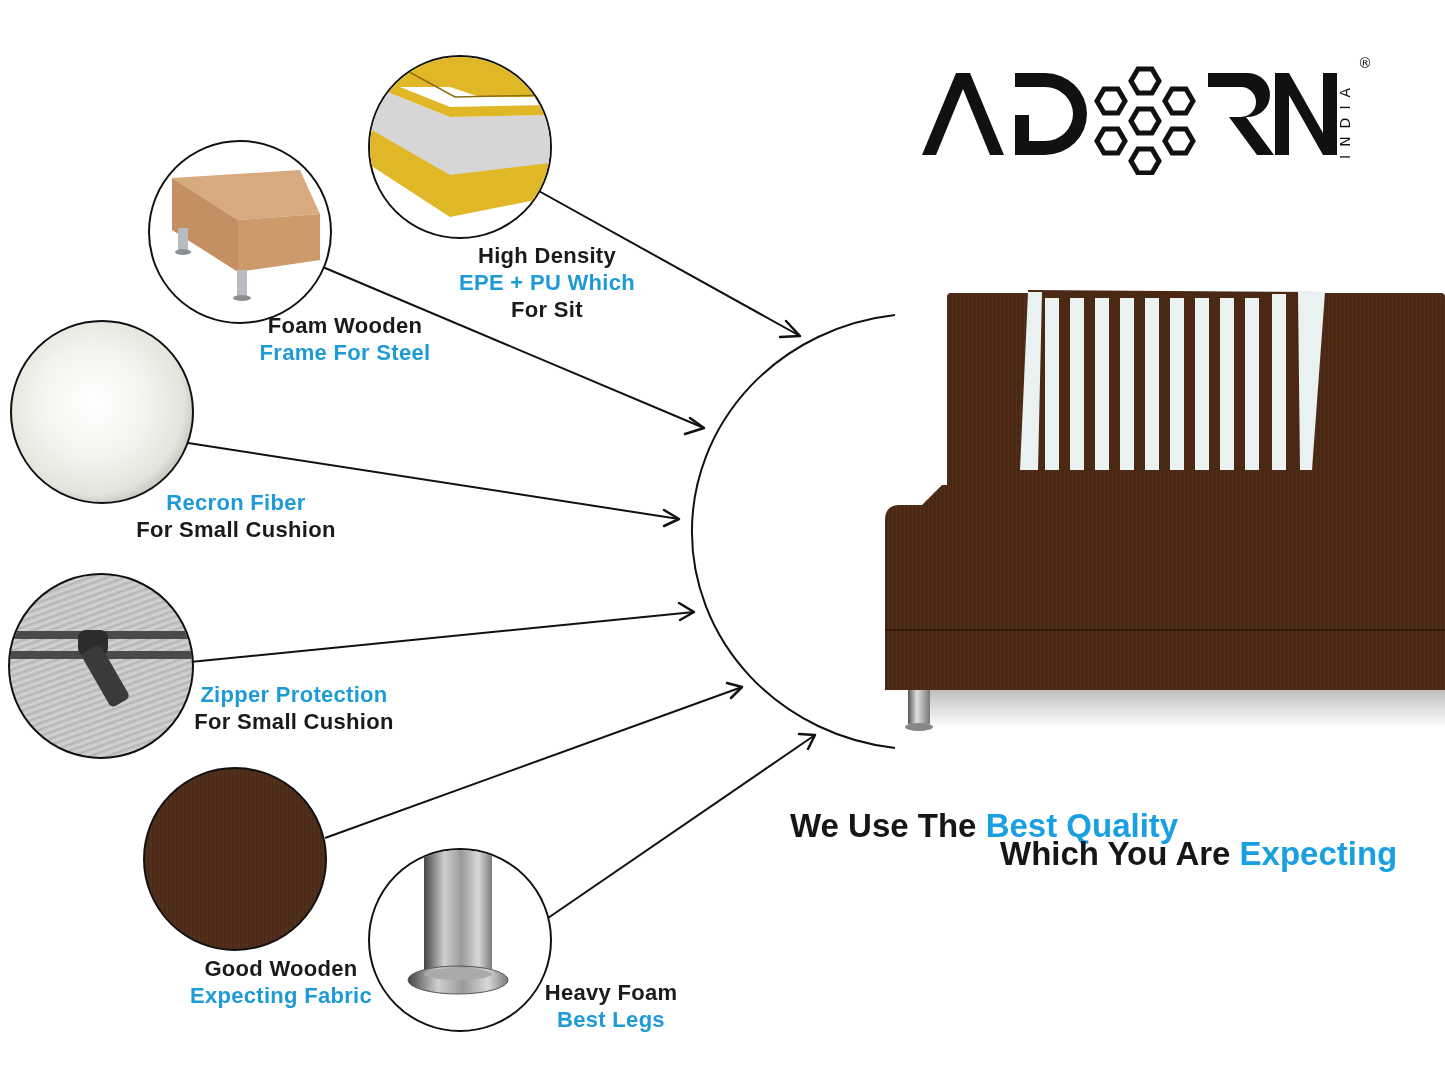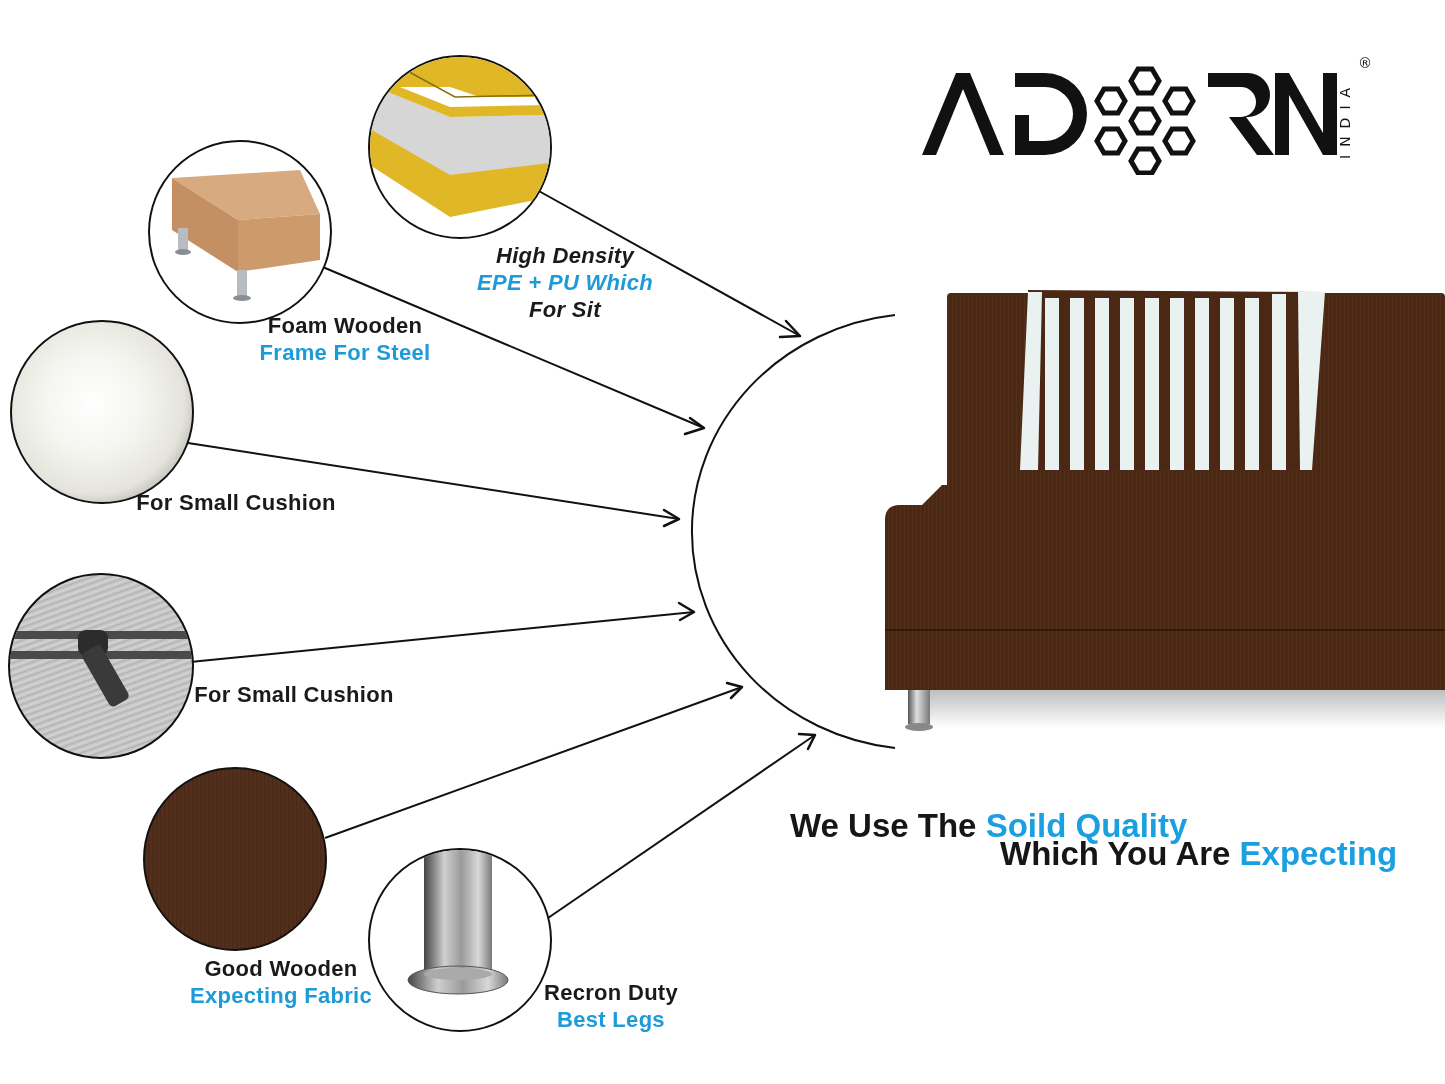--- a/index.html
+++ b/index.html
@@ -111,46 +111,48 @@
         <stop offset="0.8" stop-color="#d8d8d8"></stop>
         <stop offset="1" stop-color="#7a7a7a"></stop>
       </linearGradient>
     </defs>
     <rect x="54" y="0" width="68" height="130" fill="url(#steel)"></rect>
     <ellipse cx="88" cy="130" rx="50" ry="14" fill="url(#steel)" stroke="#555" stroke-width="1"></ellipse>
     <ellipse cx="88" cy="124" rx="34" ry="6" fill="#aaa"></ellipse>
   </svg>
 </div>
 
-<div class="label" style="left:450px; top:242px; width:230px;font-style:italic;">
+<div class="label" style="left:432px; top:242px; width:230px;">
   <div class="dark">High Density</div>
   <div class="blue">EPE + PU Which</div>
   <div class="dark">For Sit</div>
 </div>
 
 <div class="label" style="left:230px; top:312px; width:230px;">
   <div class="dark">Foam Wooden</div>
   <div class="blue">Frame For Steel</div>
 </div>
 
 <div class="label" style="left:118px; top:489px; width:236px;">
+  <div class="blue">Recron Fiber</div>
   <div class="dark">For Small Cushion</div>
 </div>
 
 <div class="label" style="left:176px; top:681px; width:236px;">
+  <div class="blue">Zipper Protection</div>
   <div class="dark">For Small Cushion</div>
 </div>
 
 <div class="label" style="left:176px; top:955px; width:210px;">
   <div class="dark">Good Wooden</div>
   <div class="blue">Expecting Fabric</div>
 </div>
 
 <div class="label" style="left:530px; top:979px; width:162px;">
-  <div class="dark">Recron Duty</div>
+  <div class="dark">Heavy Foam</div>
   <div class="blue">Best Legs</div>
 </div>
 
 <div class="abs" style="left:880px; top:290px; width:565px; height:450px;">
   <svg width="565" height="450" viewBox="0 0 565 450">
     <defs>
       <pattern id="chenille" width="4" height="4" patternUnits="userSpaceOnUse">
         <rect width="4" height="4" fill="#4a2814"></rect>
         <rect width="1" height="4" fill="#52301b"></rect>
       </pattern>
@@ -191,17 +193,17 @@
         <rect x="340" y="8" width="14" height="172"></rect>
         <rect x="365" y="8" width="14" height="172"></rect>
         <rect x="392" y="4" width="14" height="176"></rect>
         <path d="M418,2 L445,2 L432,180 L420,180 Z"></path>
       </g>
     </g>
   </svg>
 </div>
 
 <div class="tagline" style="left:790px; top:806px;">
-  <span>We Use The </span><span class="hl">Soild Quality</span>
+  <span>We Use The </span><span class="hl">Best Quality</span>
 </div>
 <div class="tagline" style="left:1000px; top:834px;">
   <span>Which You Are </span><span class="hl">Expecting</span>
 </div>
 
 </body></html>

